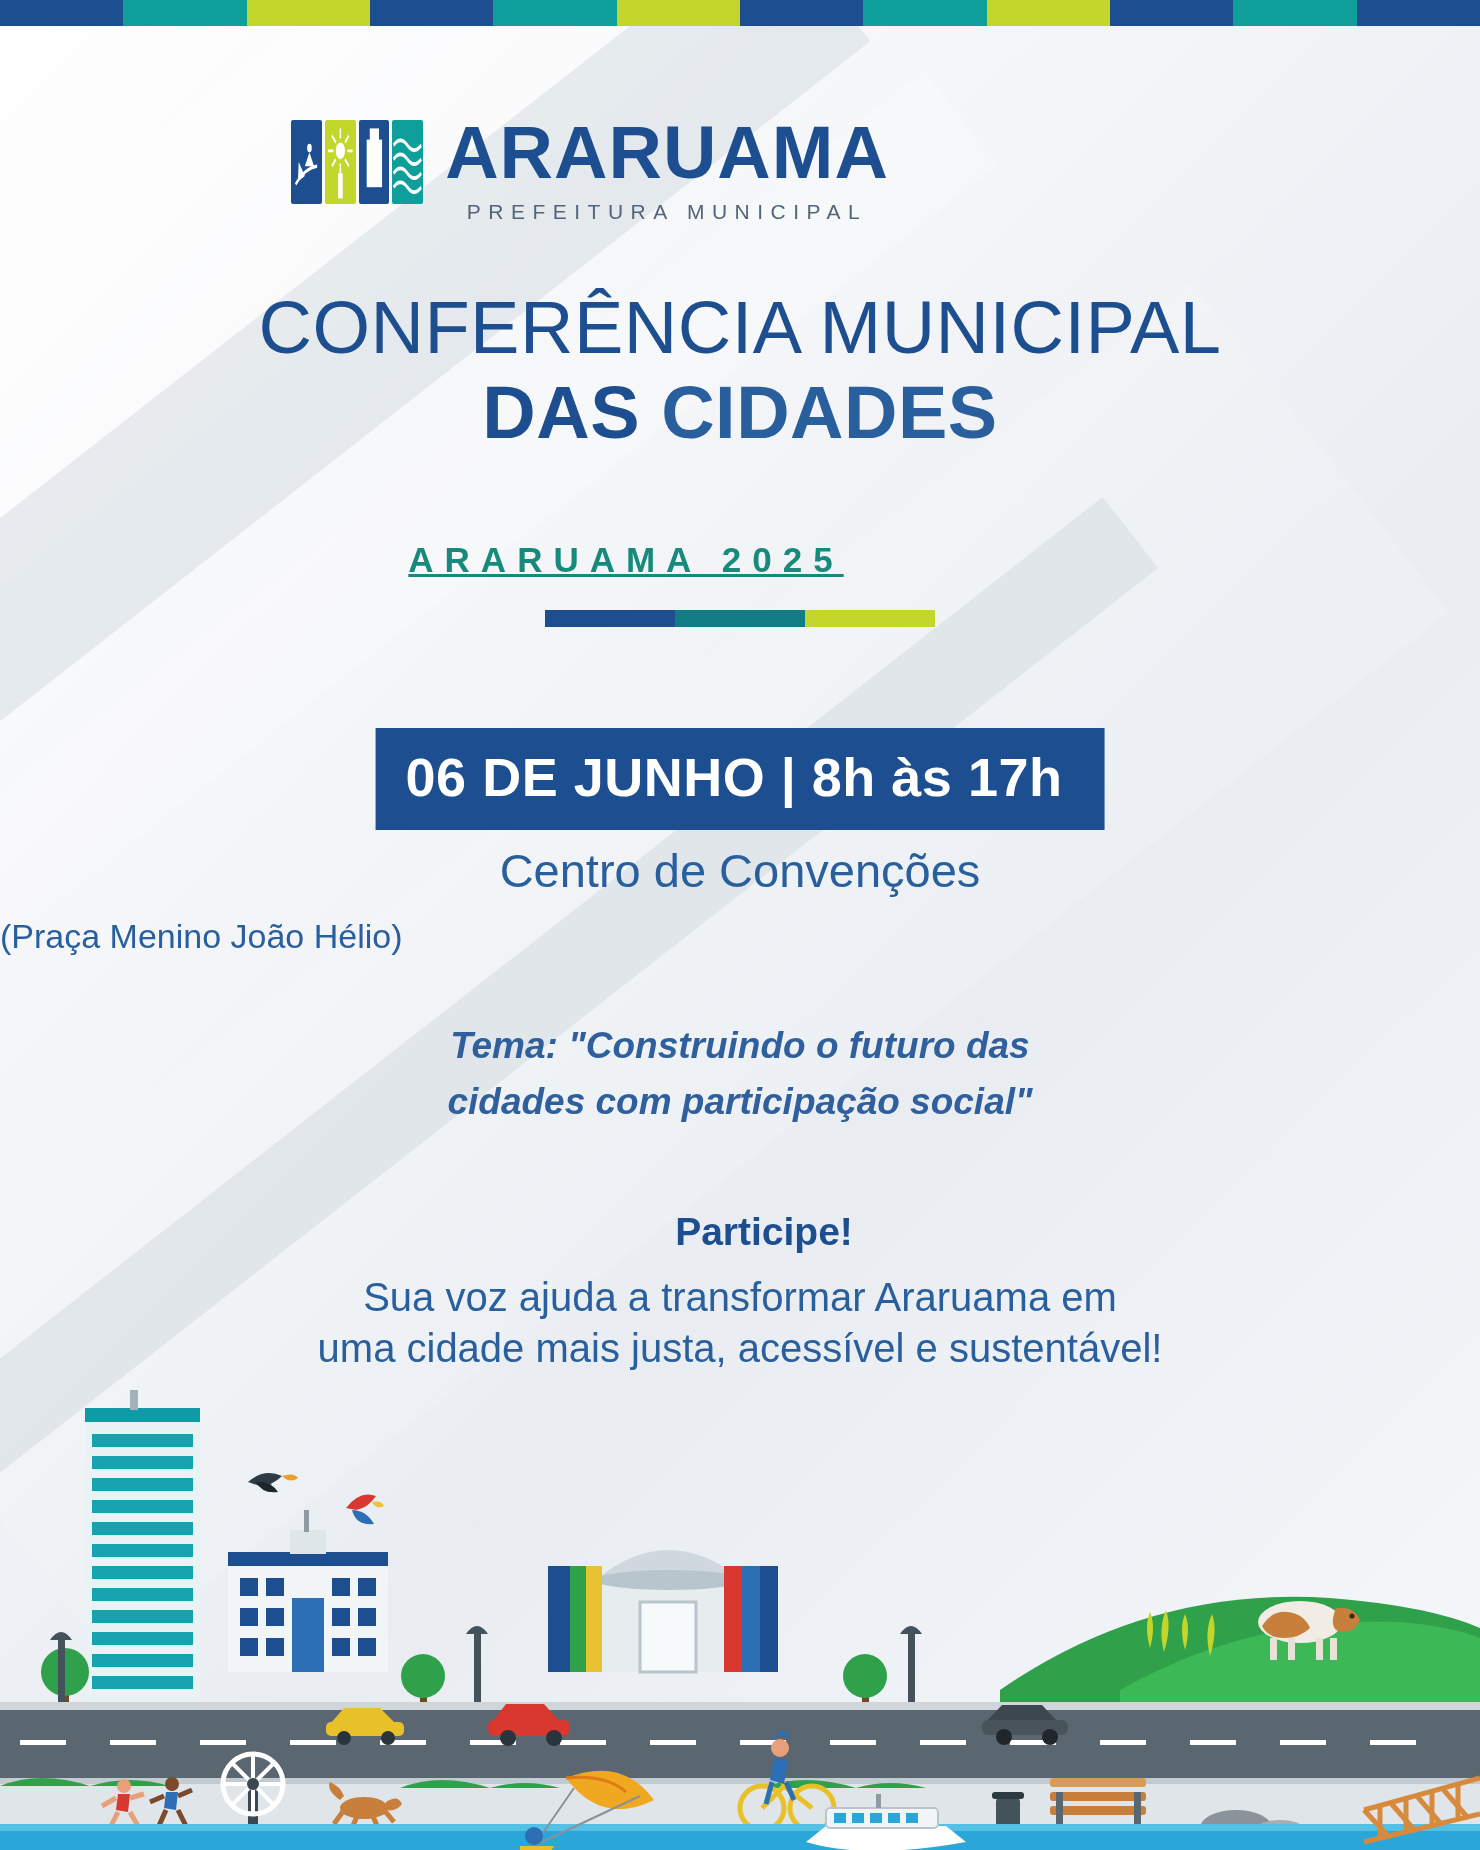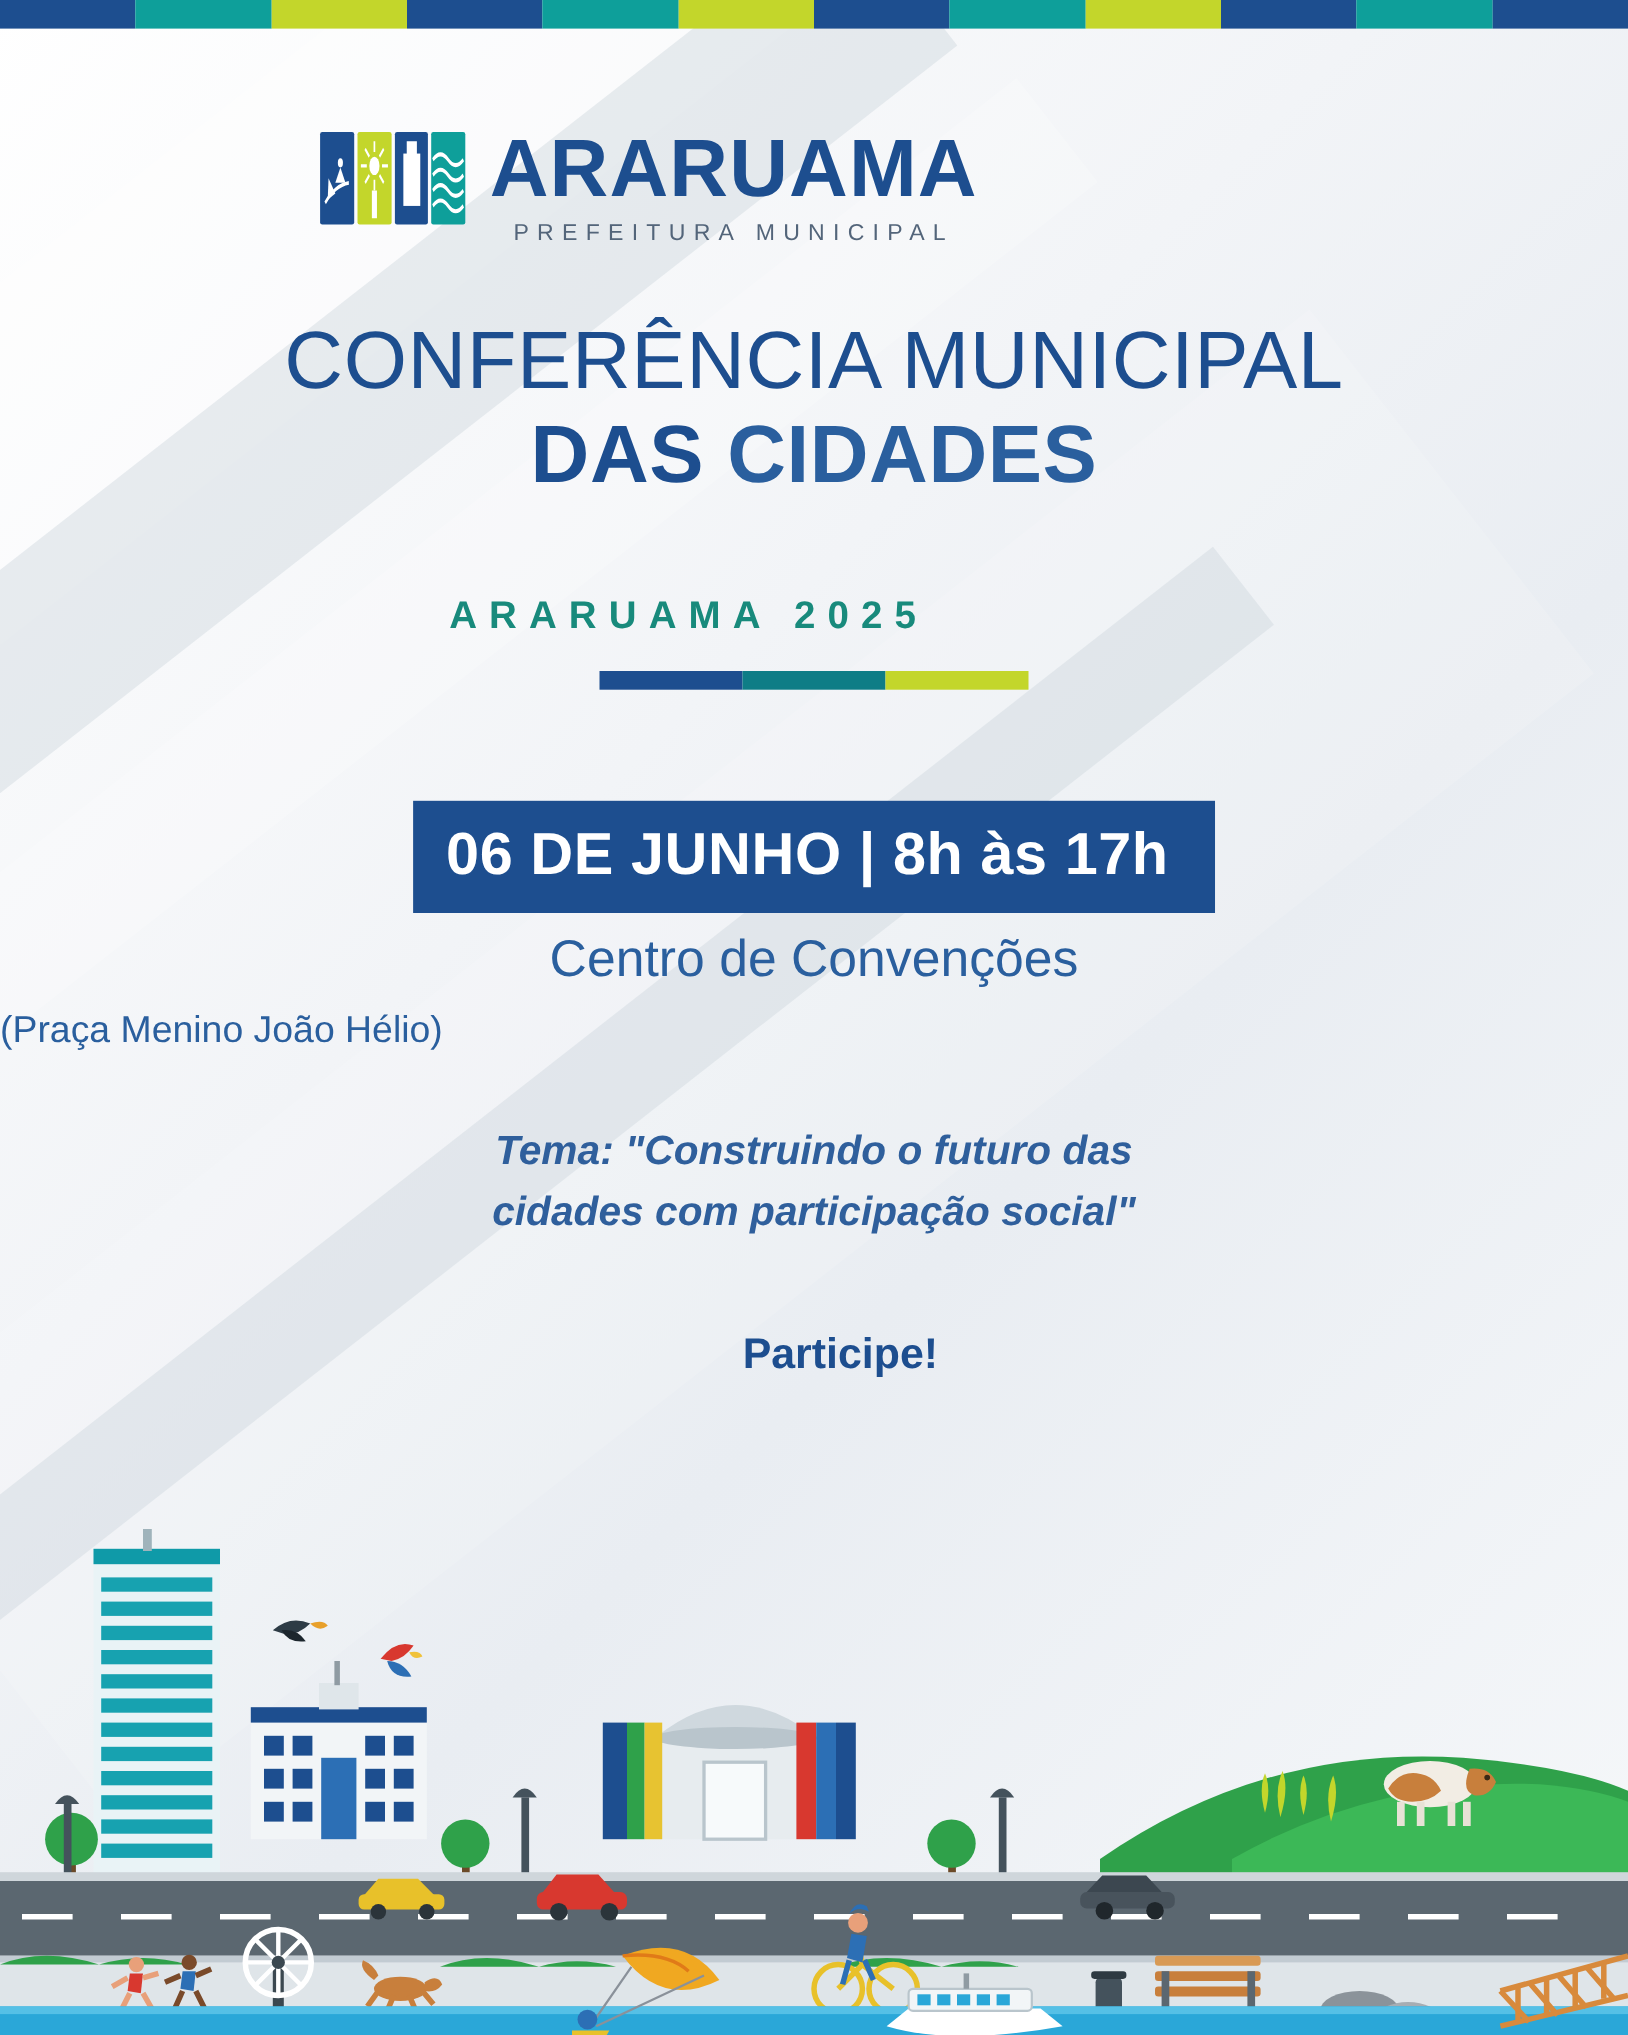--- a/index.html
+++ b/index.html
@@ -108,20 +108,21 @@
   #subtitle {
     position: absolute;
     top: 540px;
     left: 0;
     width: 1252px;
     text-align: center;
     font-size: 35px;
     font-weight: bold;
     letter-spacing: 11px;
     color: #188a7c;
+    text-decoration: underline;
   }
   #rule {
     position: absolute;
     top: 610px;
     left: 0;
     width: 1480px;
     display: flex;
     justify-content: center;
   }
   #rule span { display: block; height: 17px; width: 130px; }
@@ -298,20 +299,24 @@
 
   <div id="venue">Centro de Convenções</div>
   <div id="venue-sub">(Praça Menino João Hélio)</div>
 
   <div id="theme">
     <div>Tema: "Construindo o futuro das</div>
     <div>cidades com participação social"</div>
   </div>
 
   <div id="cta-title">Participe!</div>
+  <div id="cta-body">
+    <div>Sua voz ajuda a transformar Araruama em</div>
+    <div>uma cidade mais justa, acessível e sustentável!</div>
+  </div>
 
   <svg id="scene" viewBox="0 0 1480 460" preserveAspectRatio="none">
 
     <path d="M1000 300 Q1150 196 1330 208 Q1430 216 1480 238 L1480 330 L1000 330 Z" fill="#2fa14a"></path>
     <path d="M1120 300 Q1250 226 1400 232 Q1450 236 1480 248 L1480 330 L1120 330 Z" fill="#3cb857"></path>
 
     <g>
       <ellipse cx="1300" cy="232" rx="42" ry="21" fill="#f2ede4"></ellipse>
       <path d="M1262 236 q10 -16 26 -14 q16 2 22 16 q-10 10 -26 10 q-16 0 -22 -12z" fill="#c87f3c"></path>
       <rect x="1270" y="248" width="7" height="22" fill="#e8e2d6"></rect>

